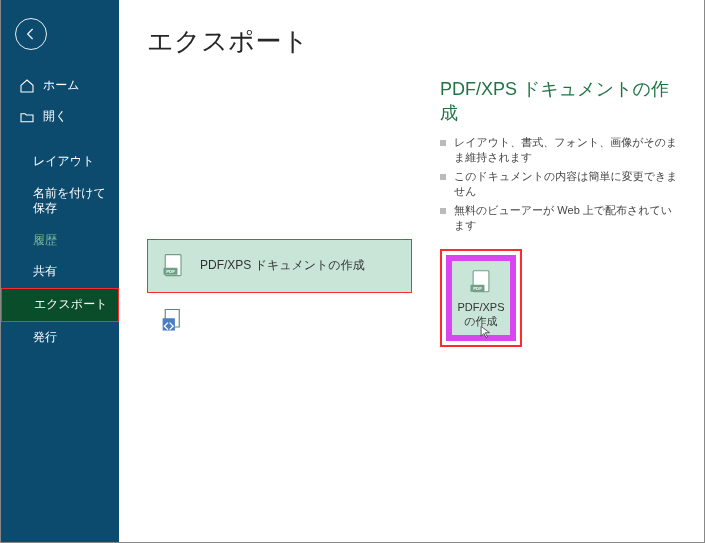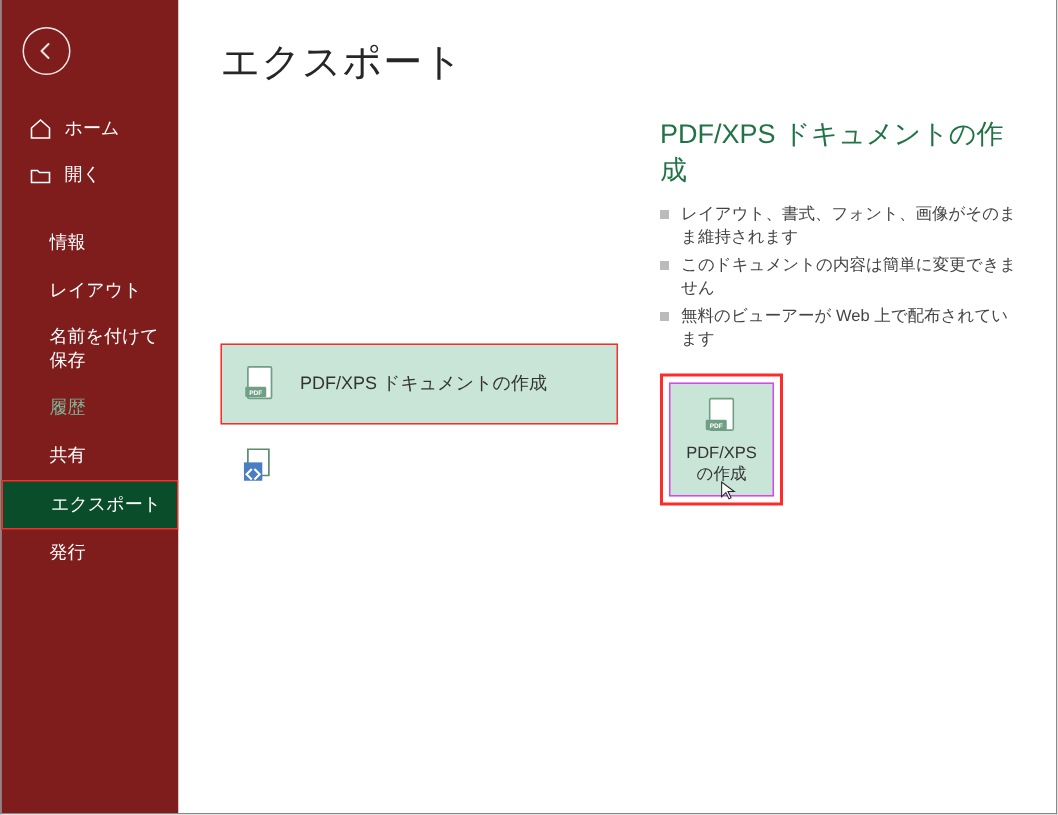--- a/index.html
+++ b/index.html
@@ -22,21 +22,21 @@
     position: absolute;
     top: 0;
     right: 12px;
     height: 22px;
     line-height: 22px;
     font-size: 12px;
     color: #333;
   }
   .sidebar {
     width: 118px;
-    background: #7f1d1d;
+    background: #0c4a6e;
     color: #fff;
     display: flex;
     flex-direction: column;
     padding-top: 18px;
     font-size: 12px;
     flex-shrink: 0;
   }
   .back-circle {
     width: 32px;
     height: 32px;
@@ -131,21 +131,21 @@
   .big-btn-wrap {
     margin-top: 12px;
     border: 2px solid #ff2a2a;
     display: inline-block;
     padding: 4px;
   }
   .big-btn {
     width: 70px;
     padding: 8px 2px 6px;
     background: #c9e5d7;
-    border: 1px solid #d946ef;
+    border: 6px solid #d946ef;
     text-align: center;
     cursor: pointer;
     font-size: 11px;
     line-height: 1.25;
     position: relative;
   }
   .big-btn .ico2 {
     width: 30px; height: 28px; margin: 0 auto 4px;
     display:flex;align-items:center;justify-content:center;
   }
@@ -180,21 +180,20 @@
     </div>
     <div class="side-item icon-row">
       <svg viewBox="0 0 24 24" fill="none" stroke="#fff" stroke-width="1.6">
         <path d="M3 7 H9 L11 9 H21 V19 H3 Z"></path>
       </svg>
       <span>開く</span>
     </div>
 
     <div style="height:14px"></div>
 
-    <div class="side-sub">情報</div>
     <div class="side-sub">レイアウト</div>
     <div class="side-sub">名前を付けて保存</div>
     <div class="side-sub disabled">履歴</div>
     <div class="side-sub">共有</div>
     <div class="side-sub selected side-hl">エクスポート</div>
     <div class="side-sub">発行</div>
   </div>
 
   <div class="main">
     <div class="page-title">エクスポート</div>

